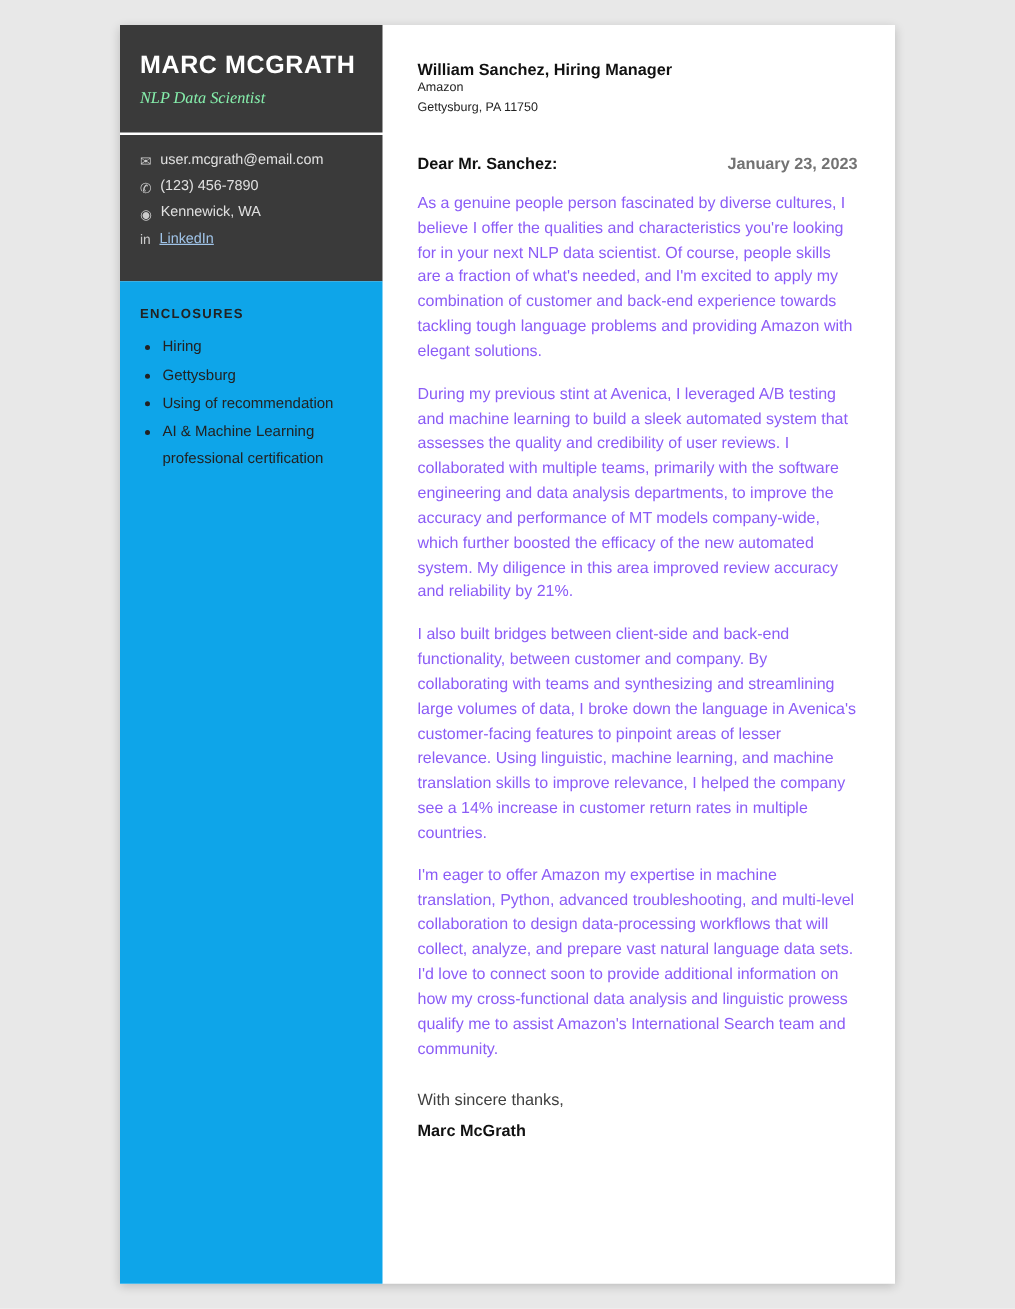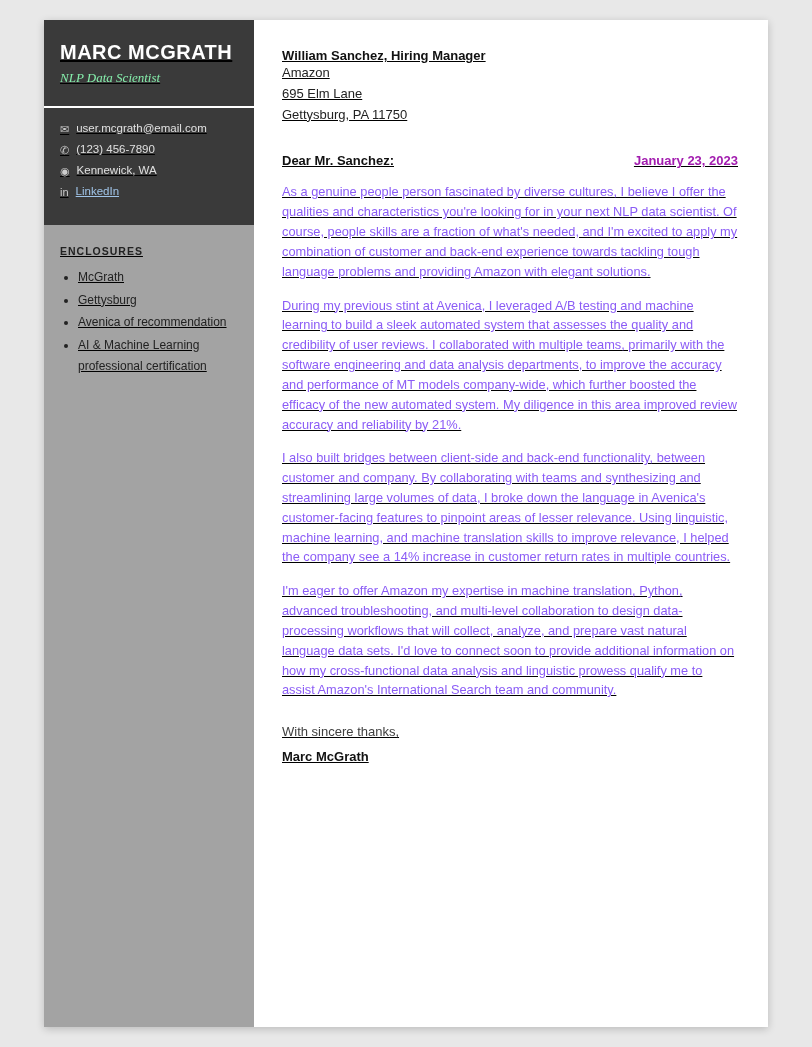--- a/index.html
+++ b/index.html
@@ -13,27 +13,26 @@
       min-height: 1047px;
       background: #e8e8e8;
       display: flex;
       justify-content: center;
       align-items: flex-start;
       padding: 20px;
       font-family: Georgia, 'Times New Roman', serif;
     }
 
     .page {
-      width: 724px;
+      width: 620px;
       min-height: 1007px;
       background: #ffffff;
       display: flex;
       flex-direction: row;
       box-shadow: 0 2px 8px rgba(0,0,0,0.2);
-      text-decoration: underline;
     }
 
     
     .sidebar {
       width: 210px;
       min-height: 100%;
       background: #ffffff;
       display: flex;
       flex-direction: column;
     }
@@ -85,21 +84,21 @@
     }
 
     .contact-link {
       color: #a0c4e8;
       text-decoration: underline;
       font-size: 11.5px;
       font-family: Arial, sans-serif;
     }
 
     .sidebar-enclosures {
-      background: #a3a3a3;
+      background: #0ea5e9;
       padding: 20px 16px 16px 16px;
       flex: 1;
     }
 
     .enclosures-title {
       font-size: 10.5px;
       font-weight: bold;
       font-family: Arial, sans-serif;
       letter-spacing: 1px;
       text-transform: uppercase;
@@ -135,21 +134,21 @@
     .recipient-name {
       font-size: 13px;
       font-weight: bold;
       font-family: Arial, sans-serif;
       color: #111111;
     }
 
     .recipient-company,
     .recipient-address,
     .recipient-city {
-      font-size: 13px;
+      font-size: 10px;
       font-family: Arial, sans-serif;
       color: #222222;
       line-height: 1.6;
     }
 
     .salutation-row {
       display: flex;
       justify-content: space-between;
       align-items: center;
       margin-top: 14px;
@@ -160,21 +159,21 @@
       font-size: 13px;
       font-weight: bold;
       font-family: Arial, sans-serif;
       color: #111111;
     }
 
     .date {
       font-size: 13px;
       font-weight: bold;
       font-family: Arial, sans-serif;
-      color: #a21caf;
+      color: #737373;
     }
 
     .body-paragraphs {
       font-size: 12.8px;
       font-family: Arial, sans-serif;
       color: #8b5cf6;
       line-height: 1.55;
     }
 
     .body-paragraphs p {
@@ -222,33 +221,32 @@
       </div>
       <div class="contact-item">
         <span class="contact-icon">in</span>
         <span class="contact-link">LinkedIn</span>
       </div>
     </div>
 
     <div class="sidebar-enclosures">
       <div class="enclosures-title">ENCLOSURES</div>
       <ul class="enclosures-list">
-        <li>McGrath</li>
+        <li>Hiring</li>
         <li>Gettysburg</li>
-        <li>Avenica of recommendation</li>
+        <li>Using of recommendation</li>
         <li>AI &amp; Machine Learning professional certification</li>
       </ul>
     </div>
   </div>
 
   <div class="main">
     <div class="recipient-block">
       <div class="recipient-name">William Sanchez, Hiring Manager</div>
       <div class="recipient-company">Amazon</div>
-      <div class="recipient-address">695 Elm Lane</div>
       <div class="recipient-city">Gettysburg, PA 11750</div>
     </div>
 
     <div class="salutation-row">
       <div class="salutation">Dear Mr. Sanchez:</div>
       <div class="date">January 23, 2023</div>
     </div>
 
     <div class="body-paragraphs">
       <p>As a genuine people person fascinated by diverse cultures, I believe I offer the qualities and characteristics you're looking for in your next NLP data scientist. Of course, people skills are a fraction of what's needed, and I'm excited to apply my combination of customer and back-end experience towards tackling tough language problems and providing Amazon with elegant solutions.</p>

